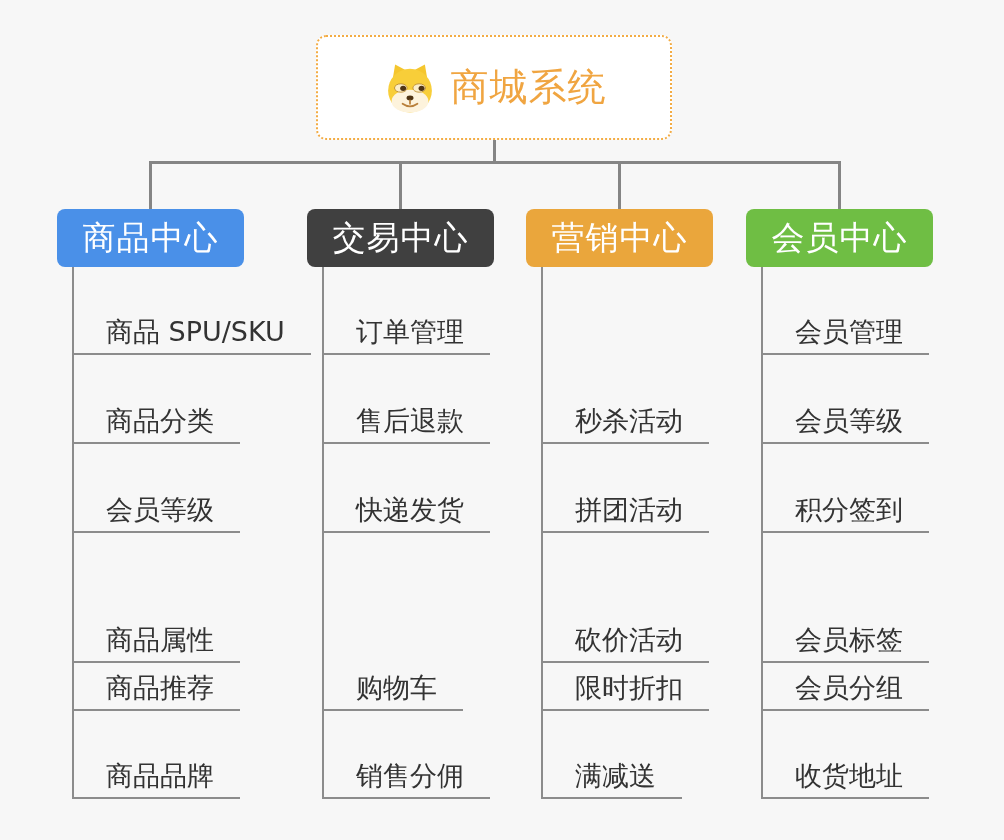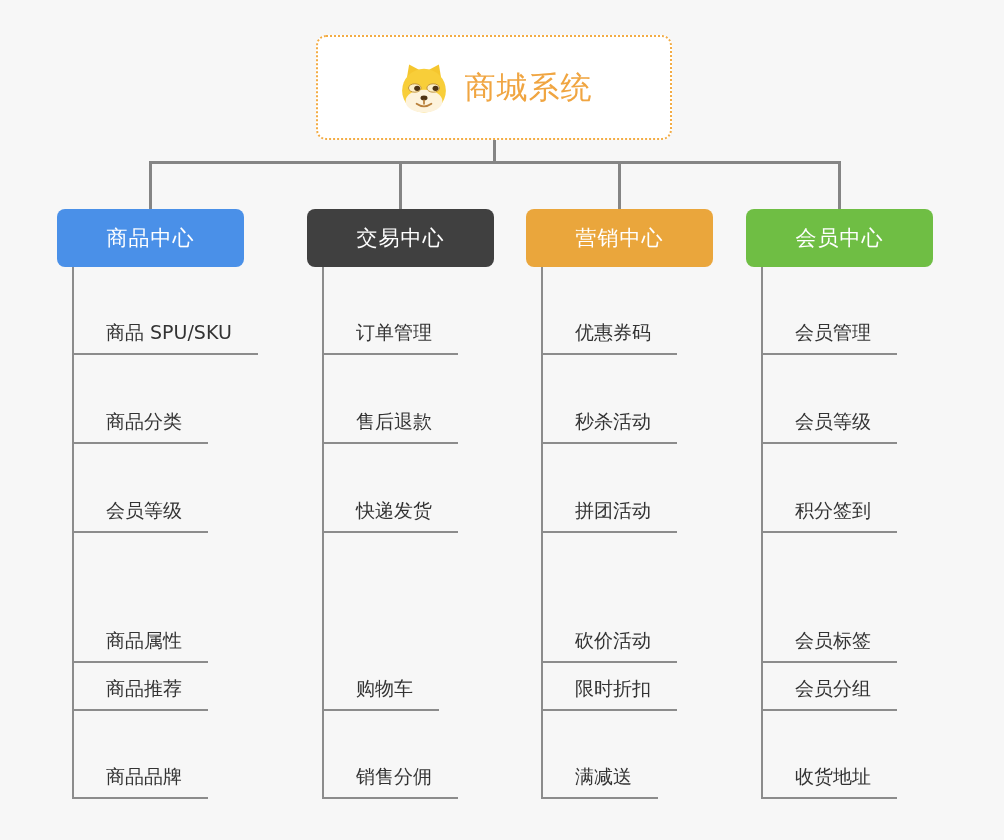--- a/index.html
+++ b/index.html
@@ -10,48 +10,48 @@
   }
   .stage { position:relative; width:1004px; height:840px; overflow:hidden; }
 
   
   .root-node {
     position:absolute; left:316px; top:35px; width:356px; height:105px;
     box-sizing:border-box; background:#FFFFFF;
     border:2px dotted #F3AC44; border-radius:10px;
     display:flex; align-items:center; justify-content:center; gap:13px;
   }
-  .root-title { font-size:31px; letter-spacing:1px; color:#F0A541; }
+  .root-title { font-size:38px; letter-spacing:1px; color:#F0A541; }
   .doge { width:56px; height:56px; display:block; }
 
   
   .line { position:absolute; background:#858585; }
   .root-drop { left:493px; top:140px; width:3px; height:23px; }
   .trunk     { left:149px; top:161px; width:692px; height:3px; }
   .drop      { top:163px; width:3px; height:47px; }
   .drop-1 { left:149px; } .drop-2 { left:399px; }
   .drop-3 { left:618px; } .drop-4 { left:838px; }
 
   
   .column { position:absolute; top:209px; width:235px; }
   .col-1 { left:57px; } .col-2 { left:307px; }
   .col-3 { left:526px; } .col-4 { left:746px; }
 
   .branch-node {
     width:187px; height:58px; border-radius:8px;
-    color:#FFFFFF; font-size:21px; letter-spacing:1px;
+    color:#FFFFFF; font-size:33px; letter-spacing:1px;
     display:flex; align-items:center; justify-content:center;
   }
   .vline {
     position:absolute; left:15px; top:58px; width:2px; height:532px;
     background:#8C8C8C;
   }
   .item {
     position:absolute; left:15px; white-space:nowrap;
-    font-size:19px; line-height:30px; color:#333;
+    font-size:27px; line-height:30px; color:#333;
     padding:0 26px 6px 34px;
     border-bottom:2px solid #8C8C8C;
   }
   .item-1 { top:108px; } .item-2 { top:197px; } .item-3 { top:286px; }
   .item-4 { top:375px;margin-top:41px; } .item-5 { top:464px; } .item-6 { top:552px; }
 </style>
 </head>
 <body>
 
 <div class="stage">
@@ -98,21 +98,20 @@
     <div class="item item-1">订单管理</div>
     <div class="item item-2">售后退款</div>
     <div class="item item-3">快递发货</div>
     <div class="item item-5">购物车</div>
     <div class="item item-6">销售分佣</div>
   </div>
 
   <div class="column col-3">
     <div class="branch-node" style="background-color: rgb(234, 166, 60);">营销中心</div>
     <div class="vline"></div>
-    <div class="item item-1">优惠券码</div>
     <div class="item item-2">秒杀活动</div>
     <div class="item item-3">拼团活动</div>
     <div class="item item-4">砍价活动</div>
     <div class="item item-5">限时折扣</div>
     <div class="item item-6">满减送</div>
   </div>
 
   <div class="column col-4">
     <div class="branch-node" style="background-color: rgb(111, 190, 68);">会员中心</div>
     <div class="vline"></div>

